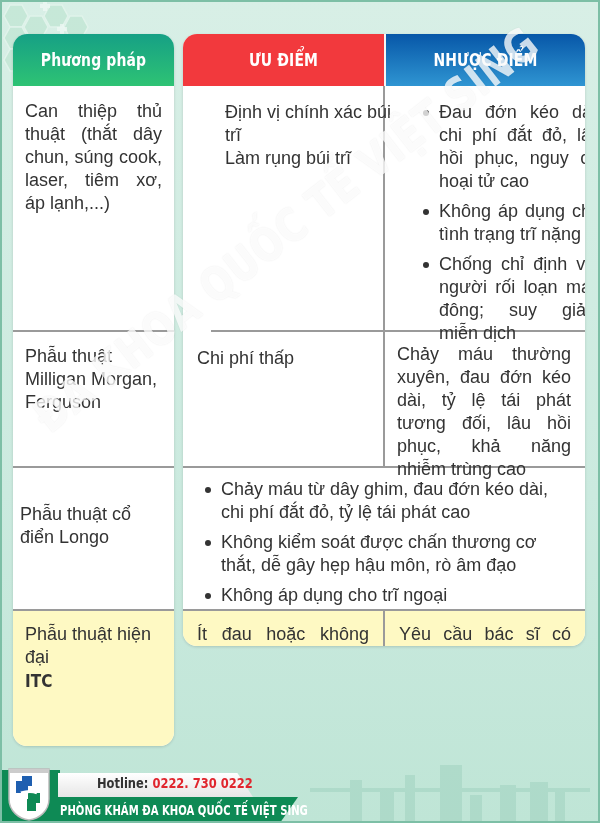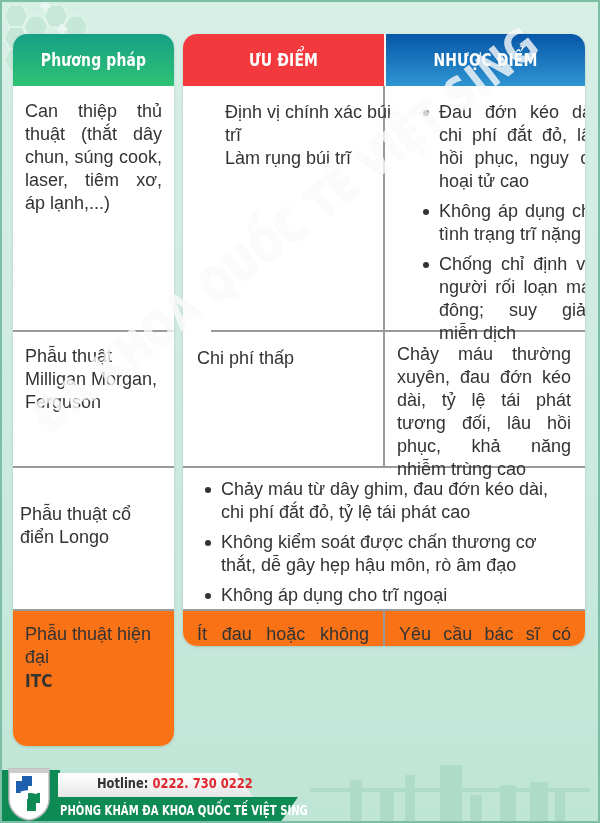--- a/index.html
+++ b/index.html
@@ -42,21 +42,21 @@
   }
   .hdr-wrap { height: 52px; }
   .hdr-green { background: linear-gradient(180deg, #16a085 0%, #2ec374 100%); }
   .hdr-red { background: #f2393d; }
   .hdr-blue { background: linear-gradient(180deg, #0757a8 0%, #2f95d2 100%); }
   .right-hdrs { display: flex; height: 52px; }
   .right-hdrs > div { flex: none; }
   .cell-text { font-size: 18px; line-height: 23px; color: #333; }
   .justify { text-align: justify; }
   .row { position: absolute; left: 0; right: 0; border-bottom: 2px solid #9a9a9a; }
-  .row.last { border-bottom: none; background: #f97316; }
+  .row.last { border-bottom: none; background: #fef9c3; }
   .pad { padding: 14px 12px 0 12px; }
   .vdiv { position: absolute; top: 52px; width: 2px; background: #9a9a9a; }
   ul.bul { list-style: none; }
   ul.bul li { position: relative; padding-left: 20px; margin-bottom: 7px; }
   ul.bul li::before {
     content: ""; position: absolute; left: 4px; top: 9px;
     width: 6px; height: 6px; border-radius: 50%; background: #333;
   }
   .watermark {
     position: absolute; left: 40px; top: 395px;

